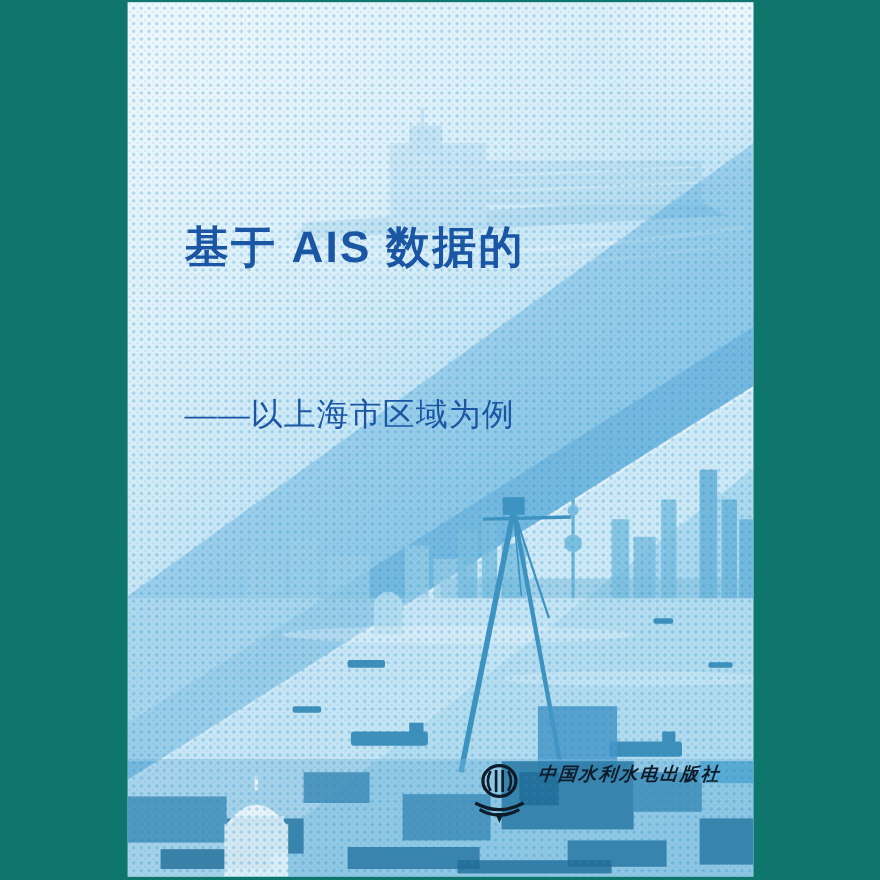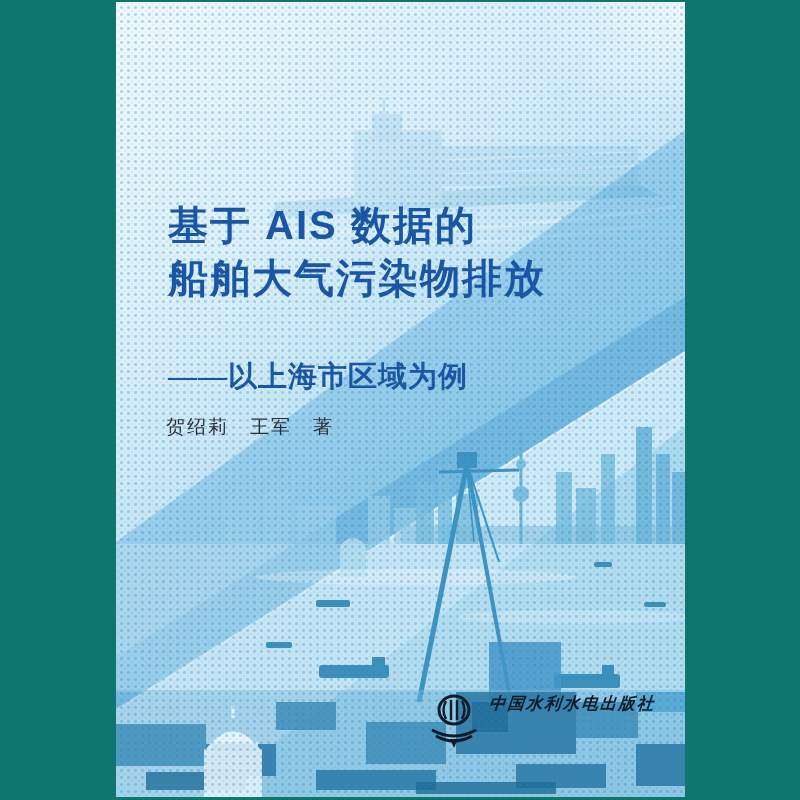--- a/index.html
+++ b/index.html
@@ -7,21 +7,21 @@
         font-family:"Liberation Sans","DejaVu Sans",sans-serif;}
   .cover{position:absolute;left:116px;top:2px;width:569px;height:795px;overflow:hidden;
          background:linear-gradient(155deg,#dcf0f9 0%,#cce8f6 28%,#b4ddf0 55%,#a6d6ec 80%,#9ed1e9 100%);}
   .art{position:absolute;left:0;top:0;width:569px;height:795px;display:block;}
   .dots{position:absolute;inset:0;pointer-events:none;
         background-image:radial-gradient(circle, rgba(30,140,200,0.30) 1.1px, rgba(30,140,200,0) 1.9px),
                          radial-gradient(circle, rgba(30,140,200,0.14) 0.8px, rgba(30,140,200,0) 1.4px);
         background-size:7px 7px,7px 7px;background-position:2px 2px,5.5px 5.5px;}
   .titleblock{position:absolute;left:52px;top:197px;color:#1a56a3;font-weight:bold;
               font-size:40px;line-height:53px;letter-spacing:2px;white-space:nowrap;}
-  .subtitle{position:absolute;left:52px;top:355px;color:#1a56a3;font-weight:bold;
+  .subtitle{position:absolute;left:52px;top:355px;color:#1a56a3;font-weight:normal;
             font-size:29px;letter-spacing:1px;white-space:nowrap;
             font-family:"Liberation Serif","DejaVu Serif",serif;}
   .authors{position:absolute;left:50px;top:412px;color:#2b2d36;font-size:19px;
            letter-spacing:2px;white-space:nowrap;}
   .publisher{position:absolute;left:312px;top:691px;display:flex;align-items:flex-start;}
   .plogo{width:52px;height:56px;margin-right:9px;flex:0 0 auto;}
   .pcol{display:flex;flex-direction:column;}
   .pname{color:#0e1b28;font-size:16.5px;font-weight:bold;font-style:italic;letter-spacing:2px;
          white-space:nowrap;transform:skewX(-5deg);
          font-family:"Liberation Serif","DejaVu Serif",serif;}
@@ -160,26 +160,24 @@
         <line x1="117" y1="704" x2="117" y2="716" stroke="#eef7fc" stroke-width="3"></line>
       </g>
 
       <rect x="360" y="0" width="209" height="220" fill="url(#cornerglow)"></rect>
     </svg>
 
     <div class="dots"></div>
 
     <div class="titleblock">
       <div>基于 AIS 数据的</div>
-      <div>船舶大气污染物排放</div>
     </div>
 
     <div class="subtitle">——以上海市区域为例</div>
 
-    <div class="authors">贺绍莉　王军　著</div>
 
     <div class="publisher">
       <svg class="plogo" viewBox="0 0 52 56" aria-hidden="true">
         <g stroke="#0e1b28" fill="none">
           <ellipse cx="26" cy="17" rx="15" ry="14" stroke-width="3"></ellipse>
           <path d="M18 8 Q13 17 18 26" stroke-width="2.4"></path>
           <path d="M34 8 Q39 17 34 26" stroke-width="2.4"></path>
           <line x1="23" y1="7" x2="23" y2="27" stroke-width="2.4"></line>
           <line x1="29" y1="7" x2="29" y2="27" stroke-width="2.4"></line>
           <path d="M4 37 Q26 49 48 37" stroke-width="3"></path>

